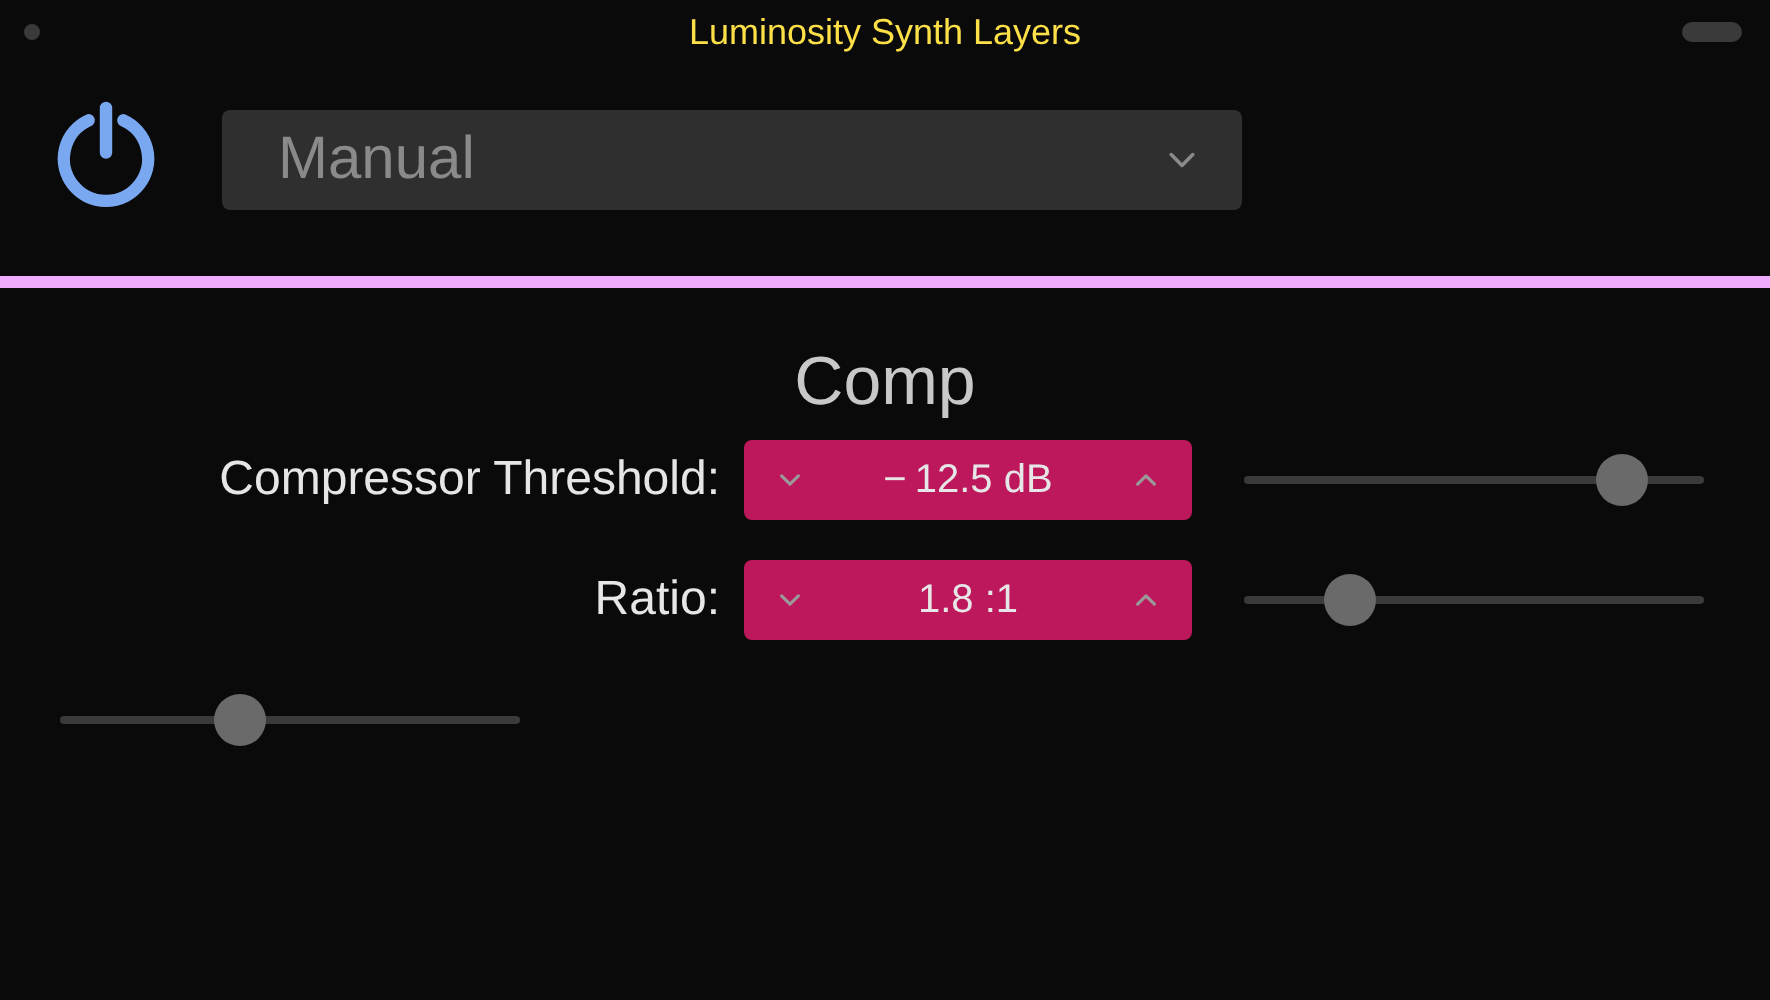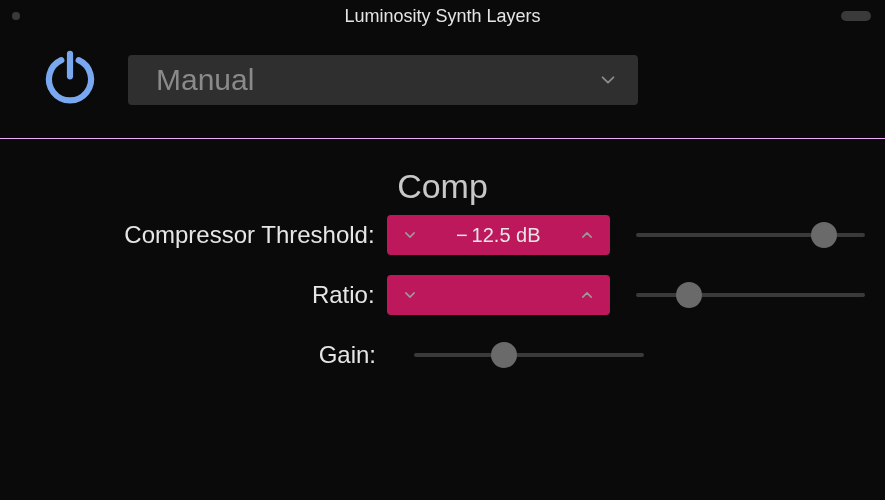--- a/index.html
+++ b/index.html
@@ -14,21 +14,21 @@
     .titlebar {
       position: relative;
       height: 32px;
       display: flex;
       align-items: center;
       justify-content: center;
     }
     .titlebar-title {
       font-size: 18px;
       font-weight: 500;
-      color: #e5e5e5;
+      color: #fde047;
     }
     .titlebar-dot {
       position: absolute;
       left: 12px;
       top: 50%;
       transform: translateY(-50%);
       width: 8px;
       height: 8px;
       border-radius: 50%;
       background: #3a3a3a;
@@ -40,22 +40,22 @@
       transform: translateY(-50%);
       width: 30px;
       height: 10px;
       border-radius: 5px;
       background: #3a3a3a;
     }
     .header {
       display: flex;
       align-items: center;
       gap: 24px;
-      padding: 14px 22px 24px 36px;
-      border-bottom: 1px solid #f0abfc;
+      padding: 14px 22px 24px 19px;
+      border-bottom: 6px solid #f0abfc;
     }
     .power-icon {
       width: 68px;
       height: 68px;
       display: flex;
       align-items: center;
       justify-content: center;
       cursor: pointer;
     }
     .power-icon svg { width: 62px; height: 62px; }
@@ -86,21 +86,21 @@
       text-align: center;
       font-size: 34px;
       font-weight: 400;
       color: #c8c8c8;
       margin: 28px 0 8px 0;
     }
     .params {
       display: flex;
       flex-direction: column;
       gap: 18px;
-      padding: 0 20px;
+      padding: 0 4px;
     }
     .param-row {
       display: flex;
       align-items: center;
       height: 42px;
     }
     .param-label {
       width: 368px;
       text-align: right;
       font-size: 24px;
@@ -211,34 +211,34 @@
   </div>
 
   <div class="param-row">
     <div class="param-label">Ratio:</div>
     <div class="stepper">
       <div class="stepper-btn">
         <svg viewBox="0 0 20 20" width="14" height="14">
             <path d="M4 7 L10 13 L16 7" fill="none" stroke="#9a9a9a" stroke-width="2.2" stroke-linecap="round" stroke-linejoin="round"></path>
           </svg>
       </div>
+      <div class="stepper-value">1.8 :1</div>
       <div class="stepper-btn">
         <svg viewBox="0 0 20 20" width="14" height="14">
             <path d="M4 13 L10 7 L16 13" fill="none" stroke="#9a9a9a" stroke-width="2.2" stroke-linecap="round" stroke-linejoin="round"></path>
           </svg>
       </div>
     </div>
     <div class="slider">
       <div class="slider-track"></div>
       <div class="slider-thumb" style="left:23%"></div>
     </div>
   </div>
 
 
   <div class="param-row">
-    <div class="param-label">Gain:</div>
     <div class="slider">
       <div class="slider-track"></div>
       <div class="slider-thumb" style="left:39%"></div>
     </div>
   </div>
 
 </div>
 
 </body></html>

